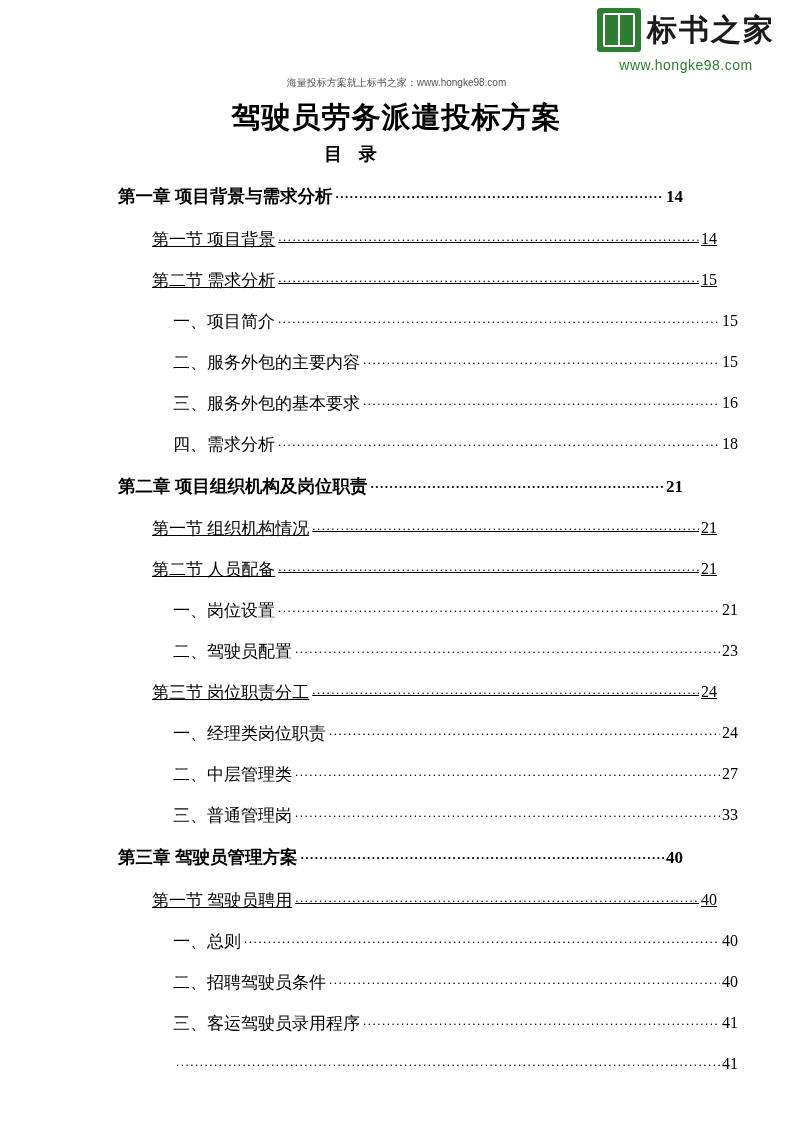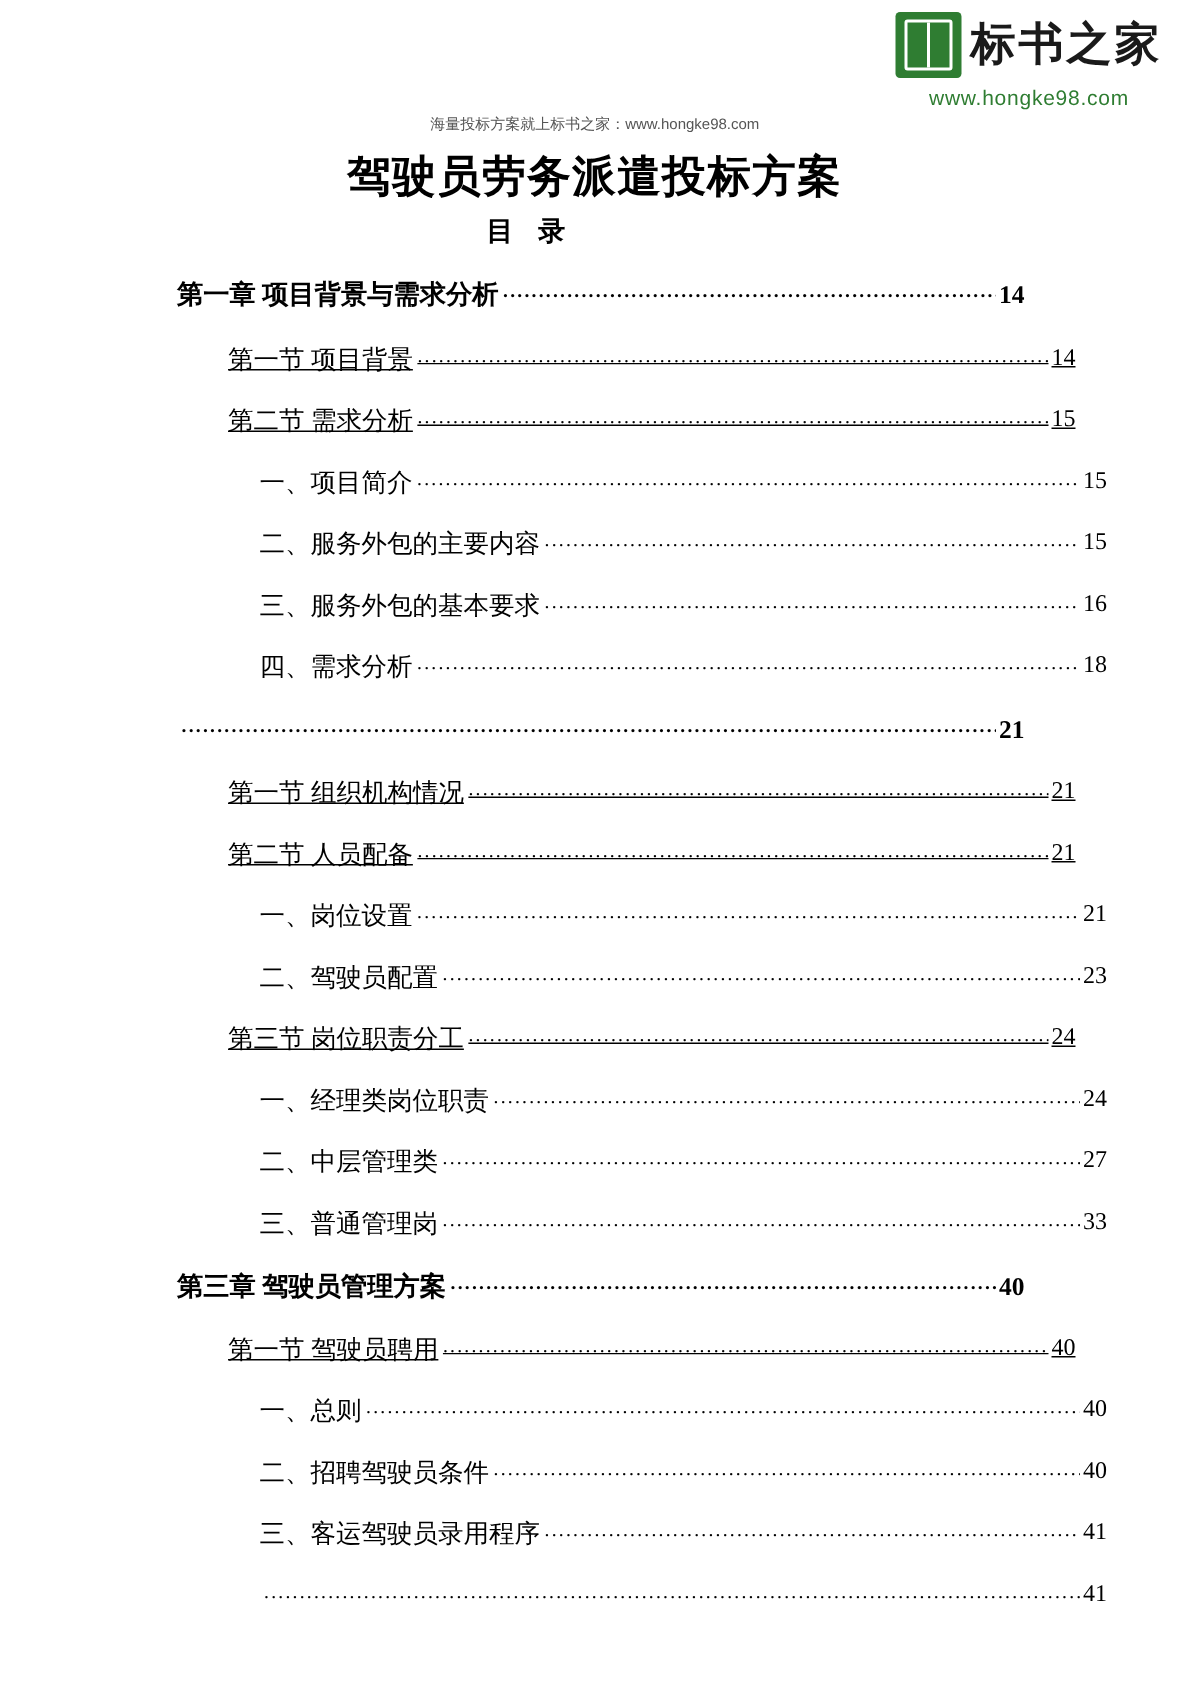--- a/index.html
+++ b/index.html
@@ -229,20 +229,21 @@
         <span class="label">三、服务外包的基本要求</span>
         <span class="dots gap-dots">........................................................................................................................................................................................................</span>
         <span class="page-num">16</span>
       </div>
       <div class="toc-entry lvl3">
         <span class="label">四、需求分析</span>
         <span class="dots gap-dots">........................................................................................................................................................................................................</span>
         <span class="page-num">18</span>
       </div>
       <div class="toc-entry lvl1">
+        <span class="label">第二章  项目组织机构及岗位职责</span>
         <span class="dots gap-dots">........................................................................................................................................................................................................</span>
         <span class="page-num">21</span>
       </div>
       <div class="toc-entry lvl2">
         <span class="label">第一节  组织机构情况</span>
         <span class="dots gap-dots">........................................................................................................................................................................................................</span>
         <span class="page-num">21</span>
       </div>
       <div class="toc-entry lvl2">
         <span class="label">第二节  人员配备</span>

